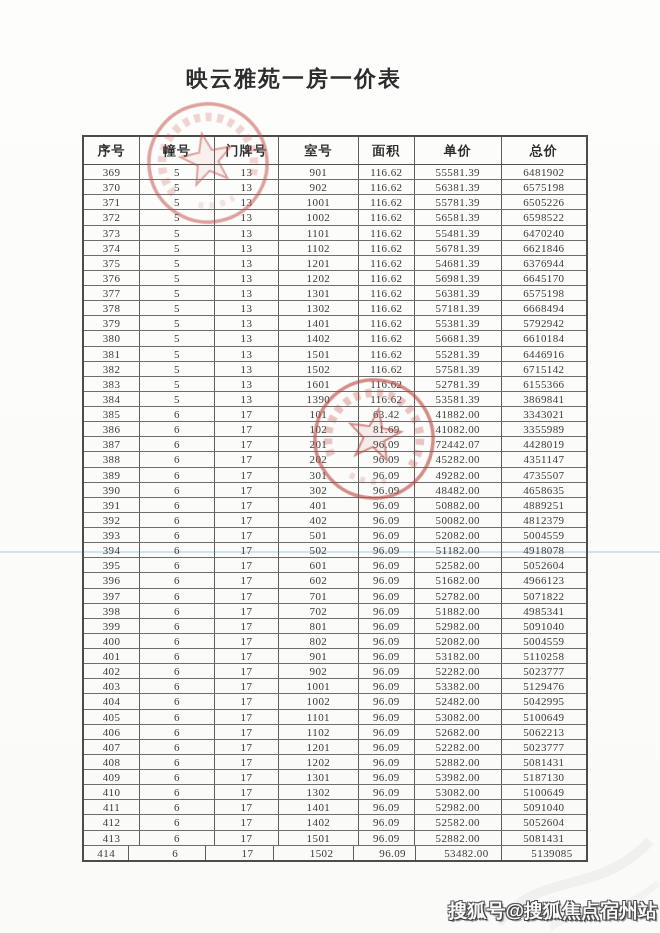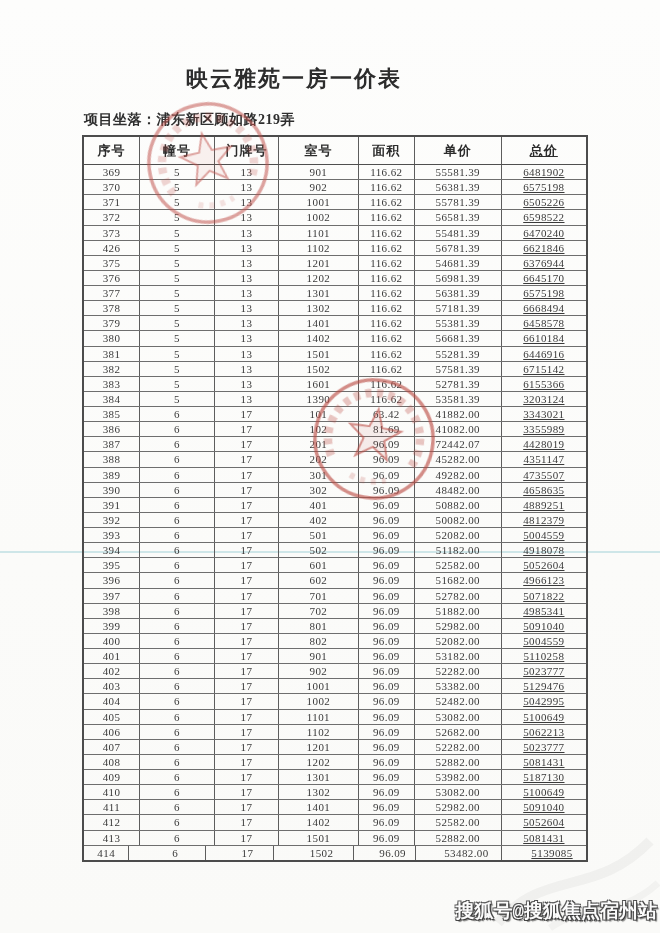--- a/index.html
+++ b/index.html
@@ -40,54 +40,51 @@
   .cell,.hcell{
     display:flex;align-items:center;justify-content:center;
     border-right:1px solid #5d5d5d;
     font-size:11px;color:#3a3a3a;letter-spacing:0.4px;
     overflow:hidden;white-space:nowrap;
   }
   .hcell{font-size:13px;font-weight:bold;color:#2c2c2c;letter-spacing:1px;}
   .cell:last-child,.hcell:last-child{border-right:none;}
   .c0{width:11.1%;} .c1{width:14.9%;} .c2{width:12.7%;}
   .c3{width:15.9%;} .c4{width:11.1%;} .c5{width:17.3%;}
-  .c6{width:17.0%;flex:1 1 auto;text-decoration:underline;}
+  .c6{width:17.0%;flex:1 1 auto;}
   
   .stamp{position:absolute;pointer-events:none;filter:blur(0.5px);}
   .stamp-1{left:143px;top:98px;opacity:0.52;transform:rotate(-12deg);}
   .stamp-2{left:309px;top:374px;opacity:0.62;transform:rotate(9deg);}
   
   .crease-line{
     position:absolute;left:0;top:551px;width:660px;height:2px;
     background:rgba(150,205,210,0.45);z-index:0;
   }
   .smudge{position:absolute;right:0;bottom:0;pointer-events:none;}
   
   .watermark{
     position:absolute;right:3px;bottom:9px;
-    font-family:Liberation Mono, monospace;
+    font-family:Liberation Sans, sans-serif;
     font-size:19px;font-weight:bold;color:#fbfbfb;letter-spacing:0px;
     text-shadow:
       1px 1px 0 #3c3c3c,-1px -1px 0 #5a5a5a,
       1px -1px 0 #4a4a4a,-1px 1px 0 #4a4a4a,
       2px 2px 1px rgba(40,40,40,0.55);
   }
 </style>
 </head>
 <body>
 
 <div class="page">
 
   <div class="crease-line"></div>
 
   <div class="doc-title">映云雅苑一房一价表</div>
 
-  <div class="location-line">
-    <span>项目坐落：</span><span>浦东新区顾如路219弄</span>
-  </div>
 
   <div class="price-table">
     <div class="thead">
         <div class="hcell c0">序号</div>
         <div class="hcell c1">幢号</div>
         <div class="hcell c2">门牌号</div>
         <div class="hcell c3">室号</div>
         <div class="hcell c4">面积</div>
         <div class="hcell c5">单价</div>
         <div class="hcell c6">总价</div>
@@ -132,21 +129,21 @@
         <div class="trow">
           <div class="cell c0">373</div>
           <div class="cell c1">5</div>
           <div class="cell c2">13</div>
           <div class="cell c3">1101</div>
           <div class="cell c4">116.62</div>
           <div class="cell c5">55481.39</div>
           <div class="cell c6">6470240</div>
         </div>
         <div class="trow">
-          <div class="cell c0">426</div>
+          <div class="cell c0">374</div>
           <div class="cell c1">5</div>
           <div class="cell c2">13</div>
           <div class="cell c3">1102</div>
           <div class="cell c4">116.62</div>
           <div class="cell c5">56781.39</div>
           <div class="cell c6">6621846</div>
         </div>
         <div class="trow">
           <div class="cell c0">375</div>
           <div class="cell c1">5</div>
@@ -183,21 +180,21 @@
           <div class="cell c5">57181.39</div>
           <div class="cell c6">6668494</div>
         </div>
         <div class="trow">
           <div class="cell c0">379</div>
           <div class="cell c1">5</div>
           <div class="cell c2">13</div>
           <div class="cell c3">1401</div>
           <div class="cell c4">116.62</div>
           <div class="cell c5">55381.39</div>
-          <div class="cell c6">6458578</div>
+          <div class="cell c6">5792942</div>
         </div>
         <div class="trow">
           <div class="cell c0">380</div>
           <div class="cell c1">5</div>
           <div class="cell c2">13</div>
           <div class="cell c3">1402</div>
           <div class="cell c4">116.62</div>
           <div class="cell c5">56681.39</div>
           <div class="cell c6">6610184</div>
         </div>
@@ -228,21 +225,21 @@
           <div class="cell c5">52781.39</div>
           <div class="cell c6">6155366</div>
         </div>
         <div class="trow">
           <div class="cell c0">384</div>
           <div class="cell c1">5</div>
           <div class="cell c2">13</div>
           <div class="cell c3">1390</div>
           <div class="cell c4">116.62</div>
           <div class="cell c5">53581.39</div>
-          <div class="cell c6">3203124</div>
+          <div class="cell c6">3869841</div>
         </div>
         <div class="trow">
           <div class="cell c0">385</div>
           <div class="cell c1">6</div>
           <div class="cell c2">17</div>
           <div class="cell c3">101</div>
           <div class="cell c4">63.42</div>
           <div class="cell c5">41882.00</div>
           <div class="cell c6">3343021</div>
         </div>

